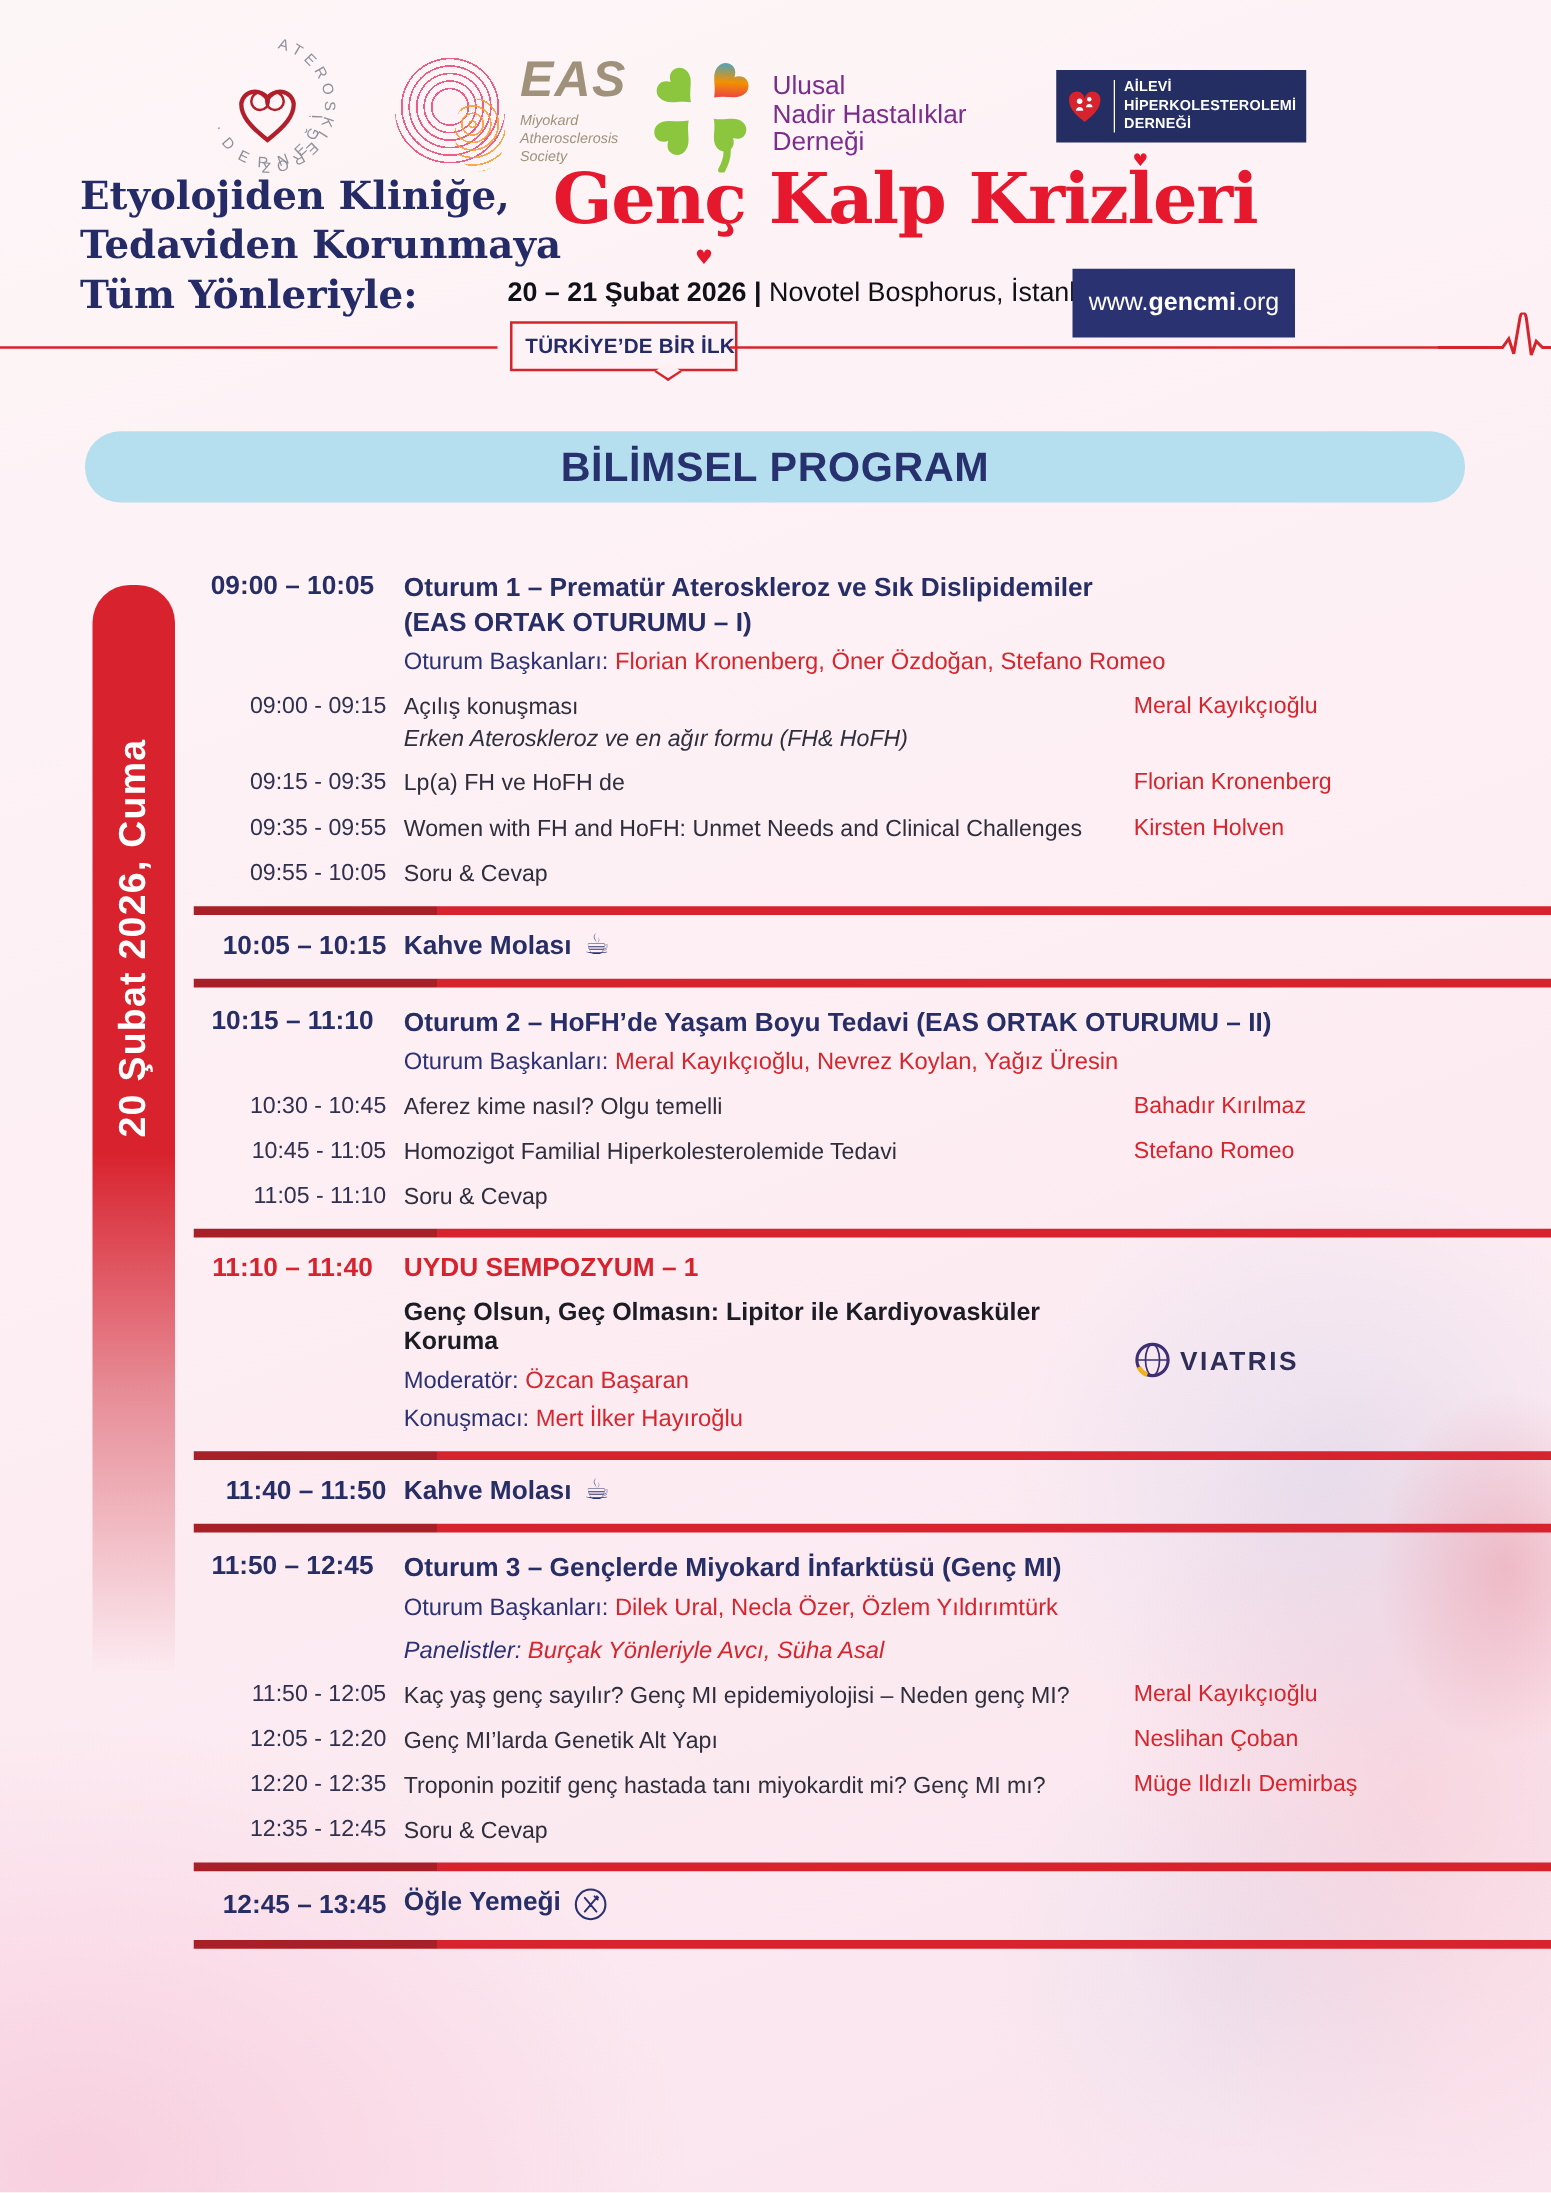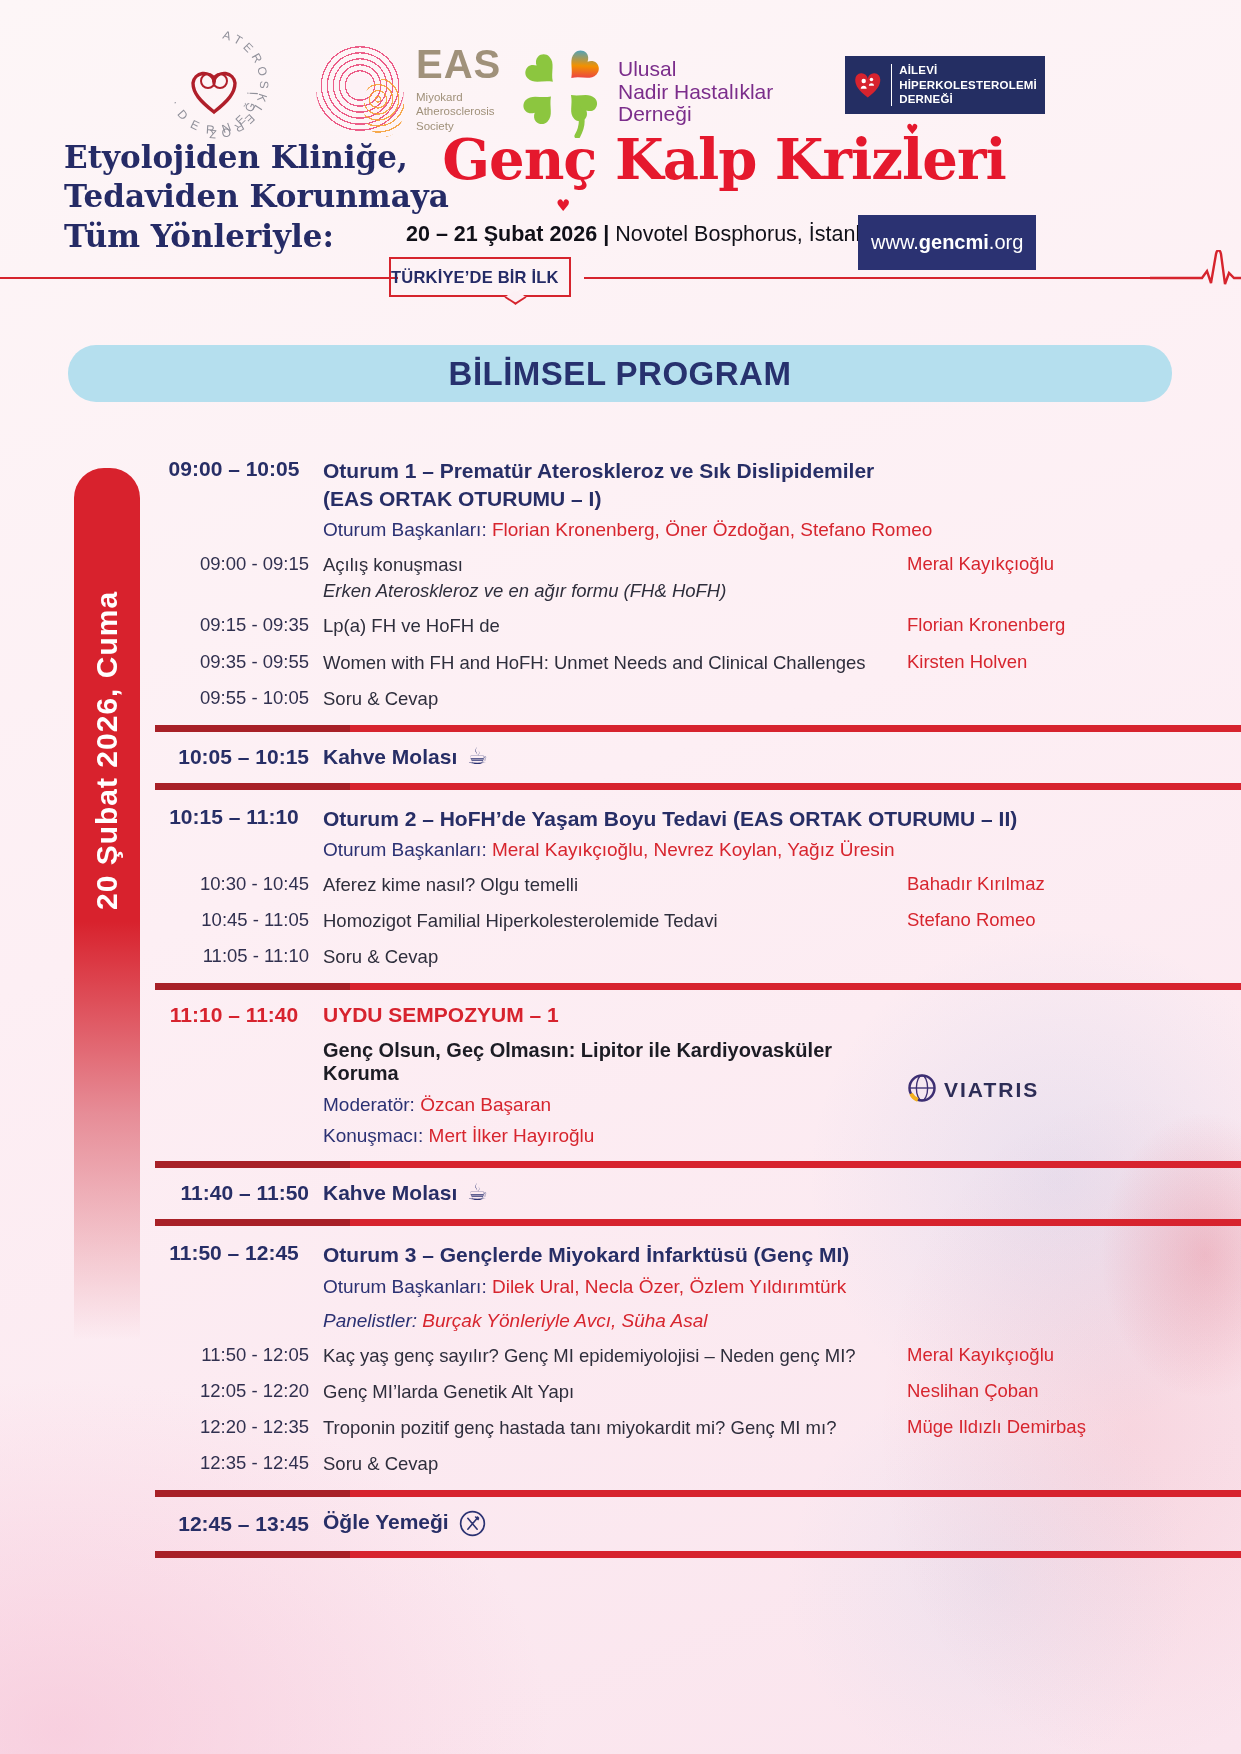--- a/index.html
+++ b/index.html
@@ -7,21 +7,21 @@
   .page{position:relative;width:1241px;height:1754px;overflow:hidden;
     background:
       radial-gradient(160px 220px at 1205px 1255px, rgba(215,40,60,0.20), transparent 65%),
       radial-gradient(420px 420px at 1060px 1180px, rgba(120,160,220,0.14), transparent 60%),
       radial-gradient(420px 560px at 1130px 1430px, rgba(215,60,85,0.10), transparent 60%),
       radial-gradient(340px 340px at 990px 1580px, rgba(150,190,230,0.12), transparent 60%),
       radial-gradient(700px 500px at 60px 1730px, rgba(244,178,203,0.45), transparent 70%),
       linear-gradient(160deg,#fdf6f7 0%,#fdeff4 45%,#fae4ed 100%);}
   
   .logo-ath{position:absolute;left:148px;top:24px;width:132px;height:120px;}
-  .logo-eas{position:absolute;left:316px;top:44px;display:flex;gap:12px;align-items:flex-end;}
+  .logo-eas{position:absolute;left:316px;top:44px;display:flex;gap:12px;align-items:flex-end;font-style:italic;}
   .eas-swirl{position:relative;width:88px;height:88px;}
   .eas-ring{width:88px;height:88px;border-radius:50%;
     background:
       radial-gradient(circle at 50% 46%, #fdf2f6 0 13px, rgba(253,242,246,0) 14px),
       repeating-radial-gradient(circle at 50% 46%, rgba(231,50,105,0) 0 2px, rgba(231,50,105,0.78) 2px 3.3px, rgba(231,50,105,0) 3.3px 6px);}
   .eas-orange{position:absolute;right:0px;bottom:-4px;width:40px;height:58px;border-radius:50% 50% 58% 58%;
     background:repeating-radial-gradient(circle at 35% 35%, rgba(245,155,45,0) 0 2px, rgba(245,155,45,0.85) 2px 3.3px, rgba(245,155,45,0) 3.3px 6px);}
   .eas-text .eas-abbr{font-size:40px;font-weight:bold;color:#a0917a;letter-spacing:1px;line-height:1;}
   .eas-text .eas-sub{font-size:11.5px;color:#a0917a;line-height:1.25;margin-top:6px;}
   .logo-unhd{position:absolute;left:520px;top:46px;display:flex;gap:10px;align-items:center;}
@@ -37,22 +37,22 @@
     font-family:"DejaVu Serif",serif;font-weight:bold;font-size:56px;color:#e5182d;letter-spacing:-1px;}
   .heart-accent{position:absolute;color:#e5182d;font-size:16px;font-family:"DejaVu Sans",sans-serif;}
   .date-row{position:absolute;left:406px;top:222px;font-size:21.5px;color:#101018;white-space:nowrap;}
   .date-row .d{font-weight:bold;}
   .web-badge{position:absolute;left:858px;top:215px;background:#2b3272;color:#ffffff;
     font-size:20px;padding:16px 13px;cursor:pointer;}
   .web-badge .b{font-weight:bold;}
   
   .rule-l{position:absolute;left:0;top:277px;width:398px;height:2px;background:#d6242d;}
   .rule-r{position:absolute;left:584px;top:277px;width:570px;height:2px;background:#d6242d;}
-  .bubble{position:absolute;left:389px;top:257px;width:178px;height:36px;border:2px solid #d6242d;
-    color:#252b66;font-size:16.5px;font-weight:bold;text-align:left;line-height:36px;letter-spacing:0.2px;}
+  .bubble{position:absolute;left:408px;top:257px;width:178px;height:36px;border:2px solid #d6242d;
+    color:#252b66;font-size:16.5px;font-weight:bold;text-align:right;line-height:36px;letter-spacing:0.2px;}
   .bubble::after{content:"";position:absolute;bottom:-9px;left:118px;width:11px;height:11px;
     background:#fdf0f4;border-right:2px solid #d6242d;border-bottom:2px solid #d6242d;
     transform:rotate(45deg) skew(-12deg,-12deg);}
   .ekg{position:absolute;left:1150px;top:250px;}
   
   .prog-banner{position:absolute;left:68px;top:345px;width:1104px;height:57px;background:#b5dfee;
     border-radius:28px;display:flex;align-items:center;justify-content:center;
     font-size:33px;font-weight:bold;color:#27316e;letter-spacing:0.5px;}
   
   .day-ribbon{position:absolute;left:74px;top:468px;width:66px;height:872px;border-radius:30px 30px 0 0;

